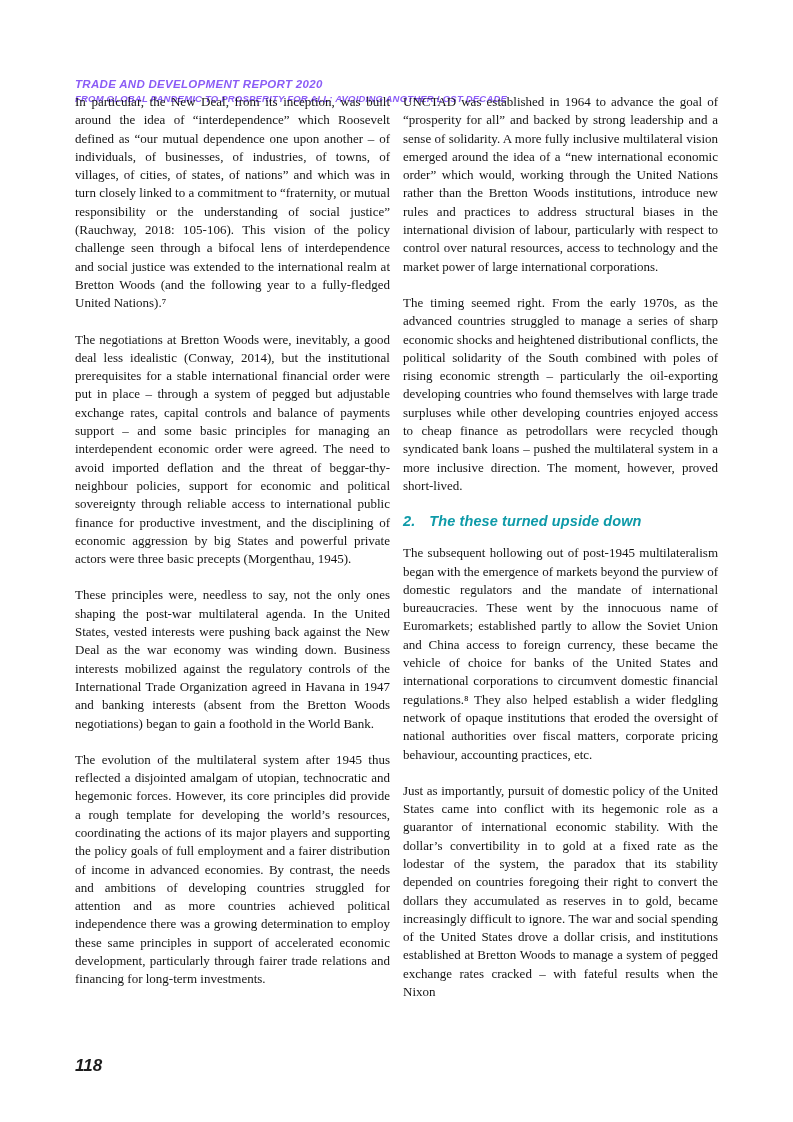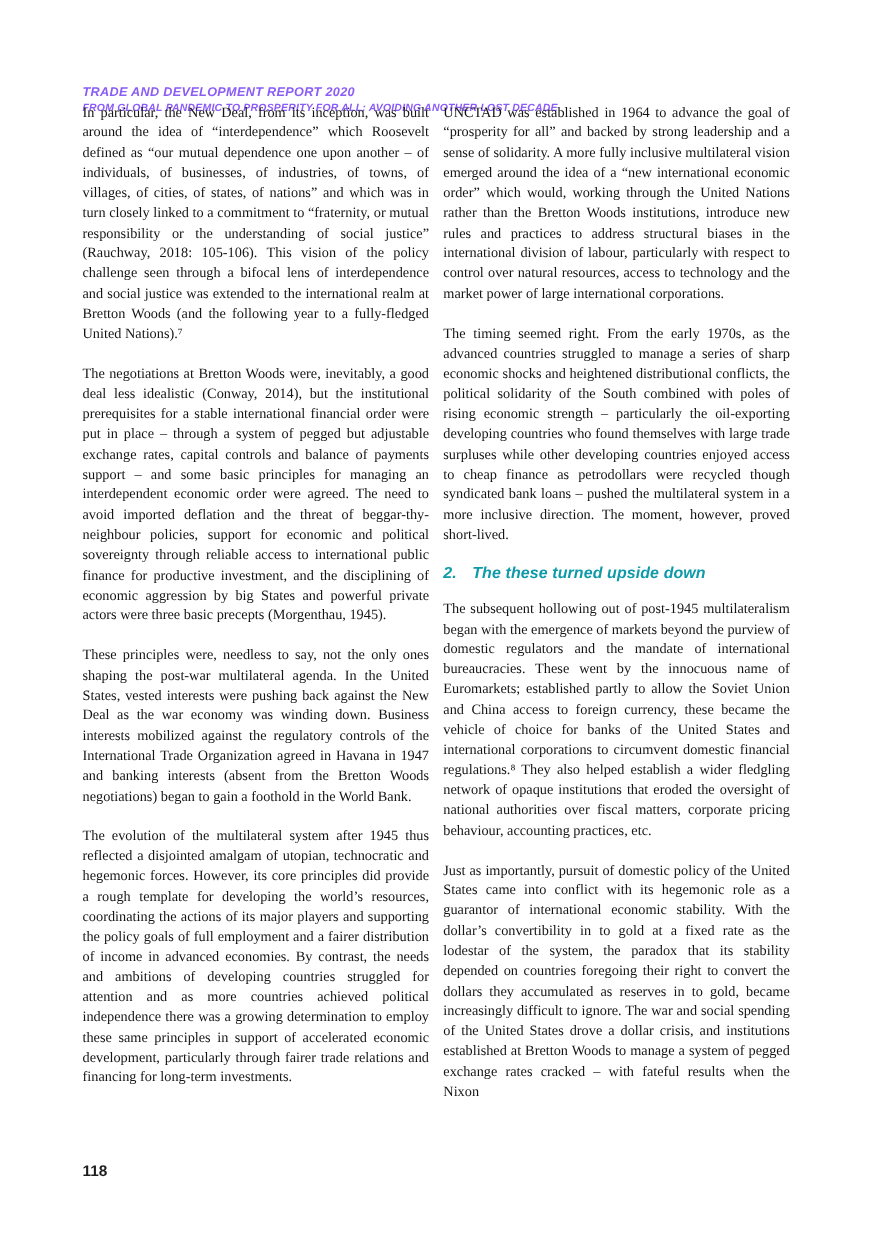--- a/index.html
+++ b/index.html
@@ -58,22 +58,23 @@
     font-style: italic;
     font-weight: bold;
     font-size: 14.5px;
     letter-spacing: 0.1px;
   }
   .page-number {
     position: absolute;
     left: 75px;
     top: 1056px;
     font-family: "Liberation Sans", sans-serif;
+    font-style: italic;
     font-weight: bold;
-    font-size: 14px;
+    font-size: 17px;
     color: #1c1c1c;
   }
 </style>
 </head>
 <body>
 
 <div class="page">
 
   <header class="page-header">
     <div class="report-title">TRADE AND DEVELOPMENT REPORT 2020</div>

